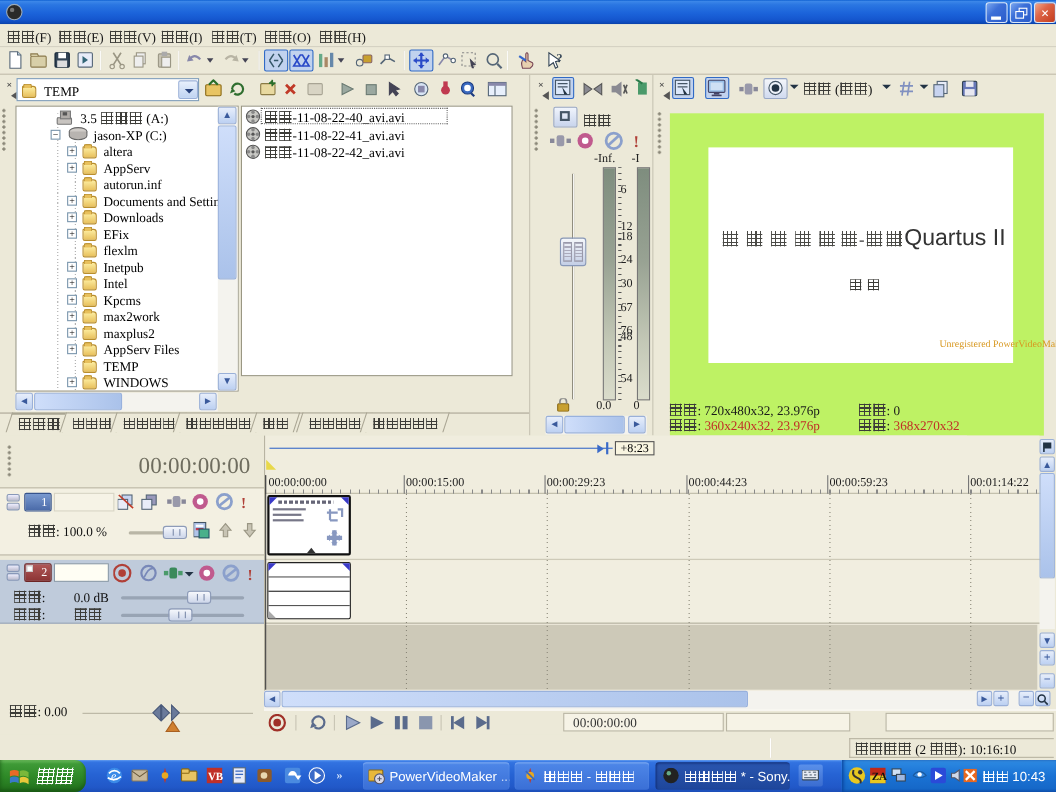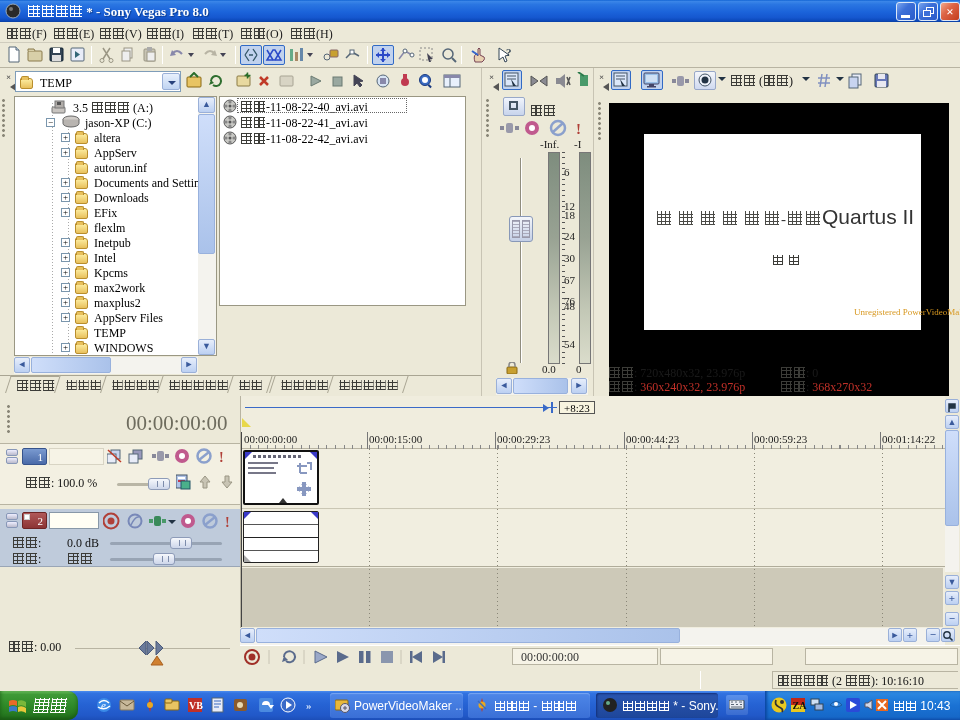--- a/index.html
+++ b/index.html
@@ -50,22 +50,20 @@
 .svg{position:absolute}
 .gridv{top:53px;width:1px;height:178px;background:repeating-linear-gradient(180deg,#8a8778 0 1px,transparent 1px 4px)}
 </style></head>
 <body>
 
 <div class="ab titlebar">
  <svg class="svg" style="left:5px;top:3px" width="16" height="16">
       <circle cx="8" cy="8" r="7" fill="#2a2a2a" stroke="#9ab" stroke-width="1"></circle>
       <circle cx="6" cy="6" r="2" fill="#777"></circle>
     </svg>
- <div class="ab" style="left:27px;top:4px;color:#fff;font-weight:bold;font-size:13px;text-shadow:1px 1px 1px #0a3a8c">
-  <span class="c c12 cw"></span><span class="c c12 cw"></span><span class="c c12 cw"></span><span class="c c12 cw"></span>&nbsp;* - Sony Vegas Pro 8.0</div>
  <div class="ab tbtn bluebtn" style="left:896px">
       <div class="ab" style="left:4px;top:12px;width:9px;height:3px;background:#fff"></div>
     </div>
  <div class="ab tbtn bluebtn" style="left:918px">
       <div class="ab" style="left:7px;top:4px;width:8px;height:7px;border:1px solid #fff"></div>
       <div class="ab" style="left:4px;top:7px;width:8px;height:7px;border:1px solid #fff;background:#3c6fd8"></div>
     </div>
  <div class="ab tbtn closebtn" style="left:940px;font-size:13px;text-align:center;line-height:17px;font-weight:bold">×</div>
 </div>
 
@@ -299,21 +297,21 @@
    <div class="ab sb" style="left:0;top:17px;width:17px;height:140px"></div>
    <div class="sbarrow" style="left:0;top:242px;width:17px;height:16px">▼</div>
   </div>
 
   <div class="ab" style="left:14px;top:289px;width:184px;height:17px;background:#f4f3ee">
    <div class="sbarrow" style="left:0;top:0;width:16px;height:16px">◄</div>
    <div class="ab sbh" style="left:17px;top:0;width:80px;height:16px"></div>
    <div class="sbarrow" style="left:167px;top:0;width:16px;height:16px">►</div>
   </div>
 
-  <div class="ab white" style="left:219px;top:28px;width:247px;height:210px" id="flist">
+  <div class="ab white" style="left:219px;top:28px;width:247px;height:246px" id="flist">
         <svg class="svg" style="left:3px;top:2" width="14" height="14">
           <circle cx="7" cy="7" r="6" fill="#c8c8c4" stroke="#555"></circle>
           <circle cx="7" cy="7" r="1.5" fill="#555"></circle>
           <circle cx="7" cy="3" r="1.6" fill="#888"></circle>
           <circle cx="7" cy="11" r="1.6" fill="#888"></circle>
           <circle cx="3" cy="7" r="1.6" fill="#888"></circle>
           <circle cx="11" cy="7" r="1.6" fill="#888"></circle>
         </svg>
         <div class="trow" style="left:20px;top:3px"><i class="c"></i><i class="c"></i>-11-08-22-40_avi.avi</div>
         <svg class="svg" style="left:3px;top:18" width="14" height="14">
@@ -492,21 +490,21 @@
           <rect x="4" y="2" width="9" height="11" fill="#e8ecf8" stroke="#567"></rect>
           <rect x="1" y="5" width="9" height="11" fill="#c8d4f0" stroke="#567"></rect>
         </g>
    <g transform="translate(26,0)">
           <rect x="1" y="2" width="13" height="13" rx="1" fill="#6878b8" stroke="#345"></rect>
           <rect x="4" y="2" width="7" height="5" fill="#e8e8f0"></rect>
           <rect x="3" y="9" width="9" height="6" fill="#e8e8f0"></rect>
         </g>
   </svg>
 
-  <div class="ab" style="left:15px;top:35px;width:340px;height:293px;background:#000000">
+  <div class="ab" style="left:15px;top:35px;width:340px;height:293px;background:#bef264">
    <div class="ab" style="left:35px;top:31px;width:277px;height:196px;background:#fff">
     <div class="ab" style="left:9px;top:71px;width:272px;white-space:nowrap"><i class="c c14" style="margin:0 4px"></i><i class="c c14" style="margin:0 4px"></i><i class="c c14" style="margin:0 4px"></i><i class="c c14" style="margin:0 4px"></i><i class="c c14" style="margin:0 4px"></i><i class="c c14" style="margin:0 2px"></i><span style="font-size:15px;color:#333">-</span><i class="c c14" style="margin:0 2px"></i><i class="c c14" style="margin:0 2px"></i><span style="font-size:21px;color:#333;font-family:'Liberation Sans',sans-serif">Quartus II</span></div>
     <div class="ab" style="left:128px;top:116px"><i class="c c10"></i> <i class="c c10"></i></div>
     <div class="ab" style="left:210px;top:173px;font-size:9px;color:#d89820;white-space:nowrap">Unregistered PowerVideoMaker</div>
    </div>
   </div>
 
   <div class="ab" style="left:14px;top:298px;font-size:12px;color:#1a1a1a"><i class="c"></i><i class="c"></i>: 720x480x32, 23.976p</div>
   <div class="ab" style="left:186px;top:298px;font-size:12px;color:#1a1a1a"><i class="c"></i><i class="c"></i>: 0</div>
   <div class="ab" style="left:14px;top:312px;font-size:12px;color:#1a1a1a"><i class="c"></i><i class="c"></i>: <span style="color:#c03028">360x240x32, 23.976p</span></div>

